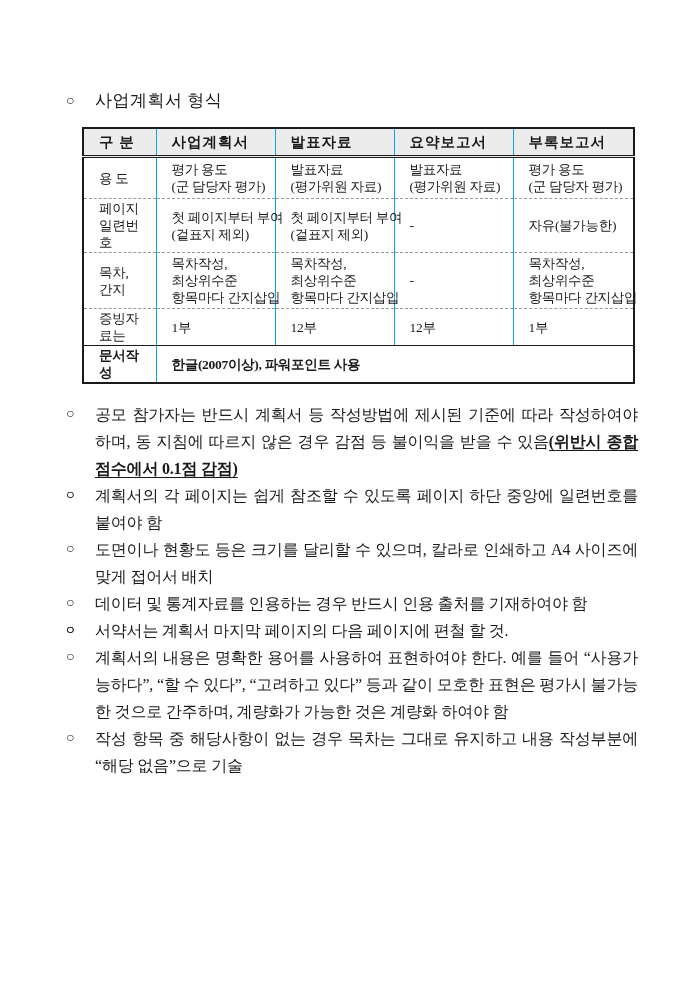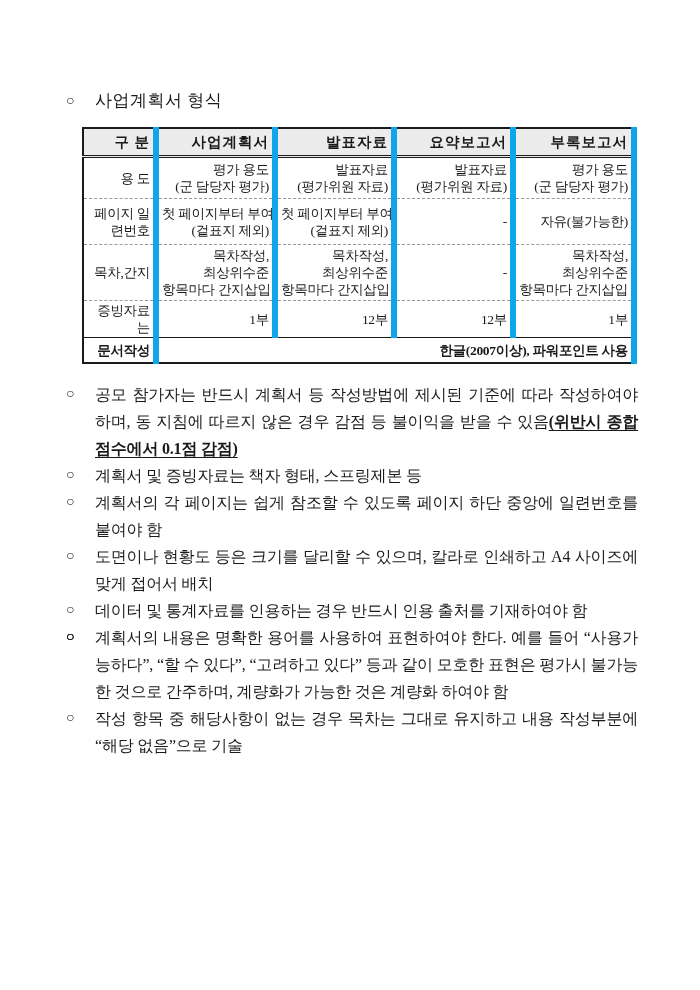--- a/index.html
+++ b/index.html
@@ -20,22 +20,22 @@
     position:absolute;left:1px;top:1px;font-size:14px;line-height:24px;
   }
 
   
   table.spec{
     border-collapse:collapse;table-layout:fixed;
     width:551px;margin-left:17px;margin-bottom:17px;
     border:2px solid #1a1a1a;
   }
   table.spec th, table.spec td{
-    border-left:1px solid #1a1a1a;border-right:6px solid #0ea5e9;
-    text-align:right;vertical-align:middle;padding:1px 3px;
+    border-left:1px solid #1a1a1a;border-right:1px solid #0ea5e9;
+    text-align:left;vertical-align:middle;padding:1px 15px;
     font-size:13.5px;line-height:17px;letter-spacing:-0.3px;
   }
   table.spec thead th{
     background:#ececec;font-weight:bold;font-size:14.5px;
     height:24px;letter-spacing:1px;
     border-bottom:3px double #1a1a1a;
   }
   table.spec td{border-bottom:1px dashed #999999;}
   tr.r-usage td{height:38px;}
   tr.r-paper td{height:40px;}
@@ -163,39 +163,39 @@
           </td>
         </tr>
       </tbody>
     </table>
 
     <div class="notes">
       <div class="note">
         <span class="marker">○</span><span>공모 참가자는 반드시 계획서 등 작성방법에 제시된 기준에 따라 작성하여야 하며, 동 지침에 따르지 않은 경우 감점 등 불이익을 받을 수 있음</span><span class="emph">(위반시 종합점수에서 0.1점 감점)</span>
       </div>
       <div class="note">
-        <span class="marker">○</span><span>계획서 및 증빙자료는 책자 형태, 스프링제본 등</span>
+        <span class="marker">○</span>
       </div>
       <div class="note">
         <span class="marker">○</span><span>계획서의 각 페이지는 쉽게 참조할 수 있도록 페이지 하단 중앙에 일련번호를 붙여야 함</span>
       </div>
       <div class="note">
         <span class="marker">○</span><span>도면이나 현황도 등은 크기를 달리할 수 있으며, 칼라로 인쇄하고 A4 사이즈에 맞게 접어서 배치</span>
       </div>
       <div class="note">
         <span class="marker">○</span><span>데이터 및 통계자료를 인용하는 경우 반드시 인용 출처를 기재하여야 함</span>
       </div>
       <div class="note">
         <span class="marker">○</span>
       </div>
       <div class="note">
         <span class="marker">○</span>
       </div>
       <div class="note">
-        <span class="marker">○</span>
+        <span class="marker">○</span><span>서약서는 계획서 마지막 페이지의 다음 페이지에 편철 할 것.</span>
       </div>
       <div class="note">
         <span class="marker">○</span><span>계획서의 내용은 명확한 용어를 사용하여 표현하여야 한다. 예를 들어 “사용가능하다”, “할 수 있다”, “고려하고 있다” 등과 같이 모호한 표현은 평가시 불가능한 것으로 간주하며, 계량화가 가능한 것은 계량화 하여야 함</span>
       </div>
       <div class="note">
         <span class="marker">○</span><span>작성 항목 중 해당사항이 없는 경우 목차는 그대로 유지하고 내용 작성부분에 “해당 없음”으로 기술</span>
       </div>
     </div>
 
   </div>

